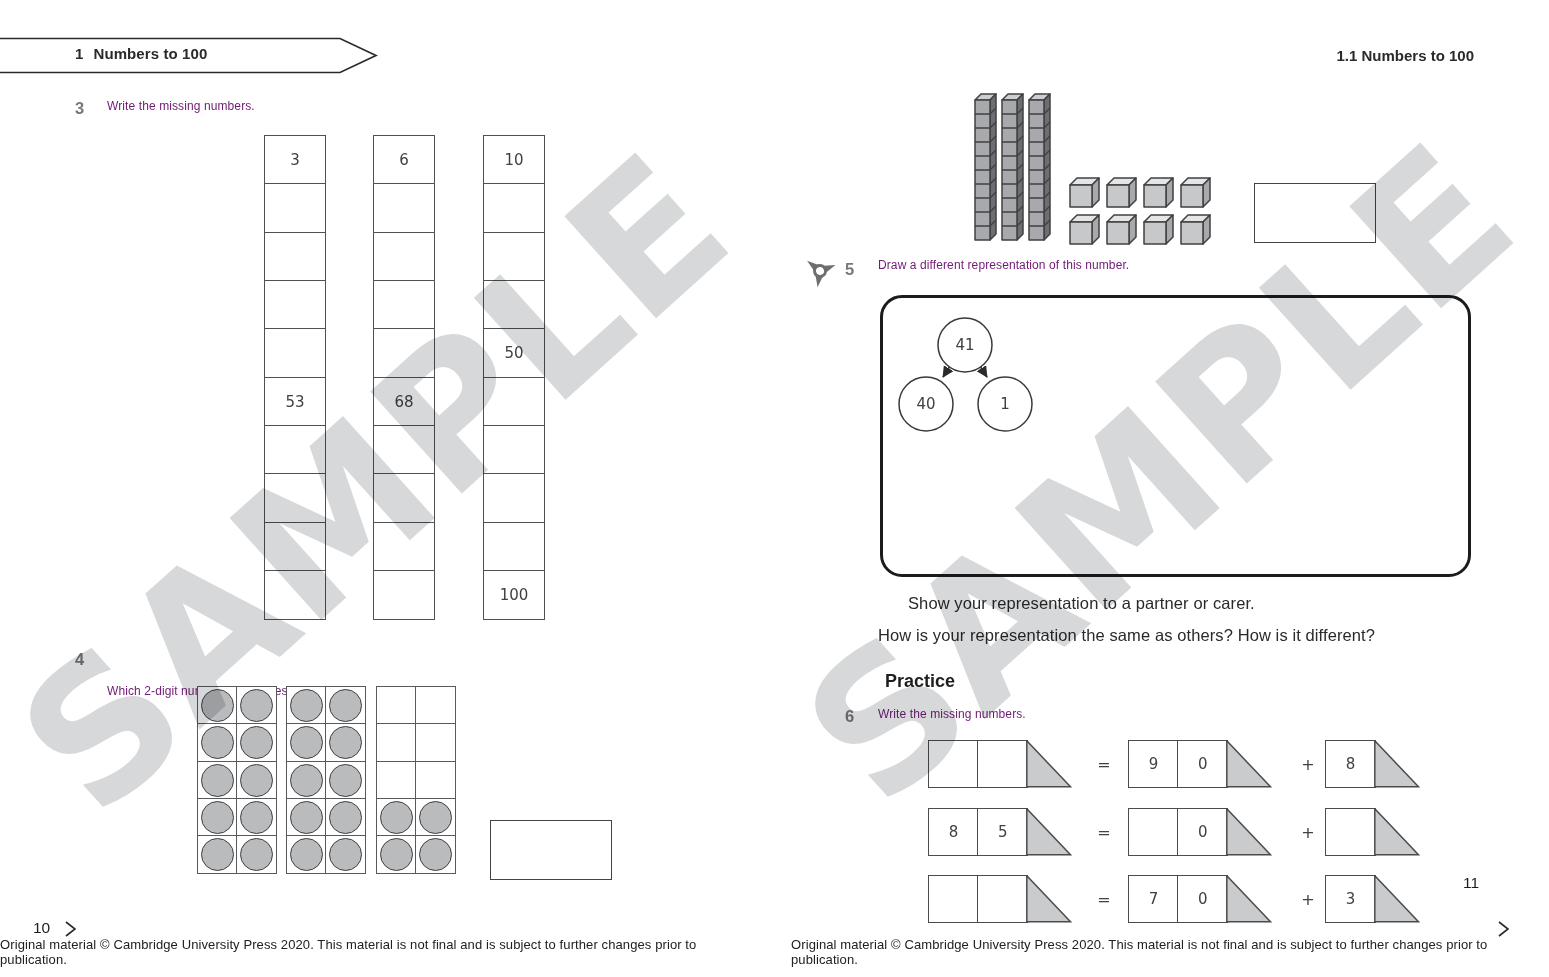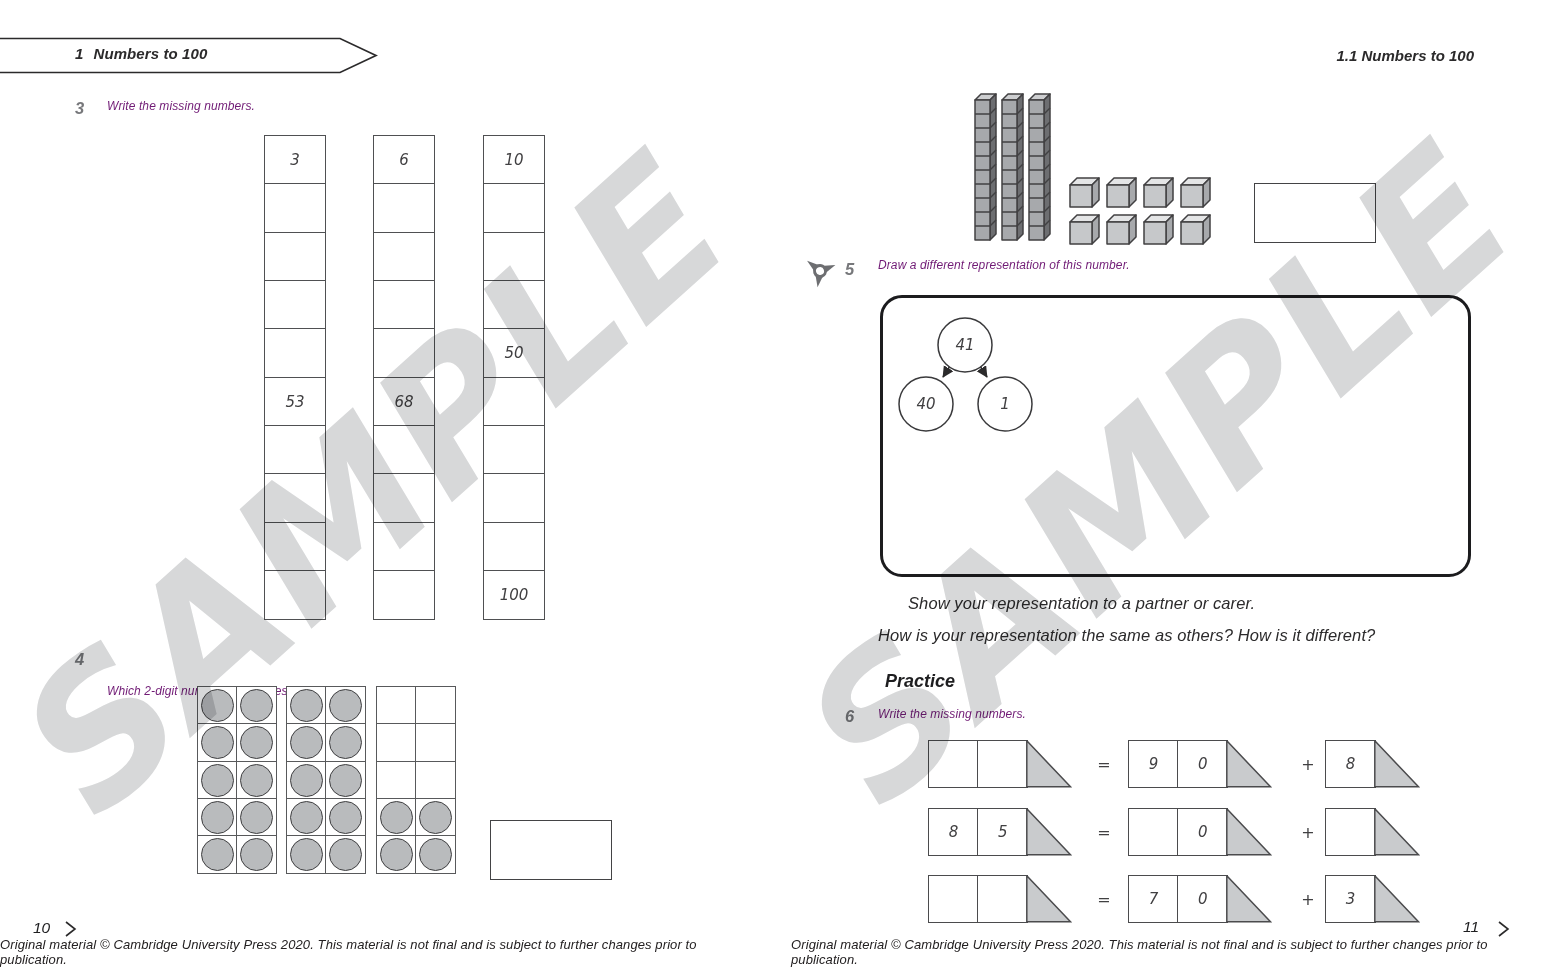--- a/index.html
+++ b/index.html
@@ -2,21 +2,20 @@
 <html><head>
 <meta charset="utf-8">
 <style>
   * { margin:0; padding:0; box-sizing:border-box; }
   html,body { background:#ffffff; }
   .canvas {
     position:relative; width:1549px; height:977px;
     background:#ffffff; overflow:hidden;
     font-family:"Liberation Sans", sans-serif;
     color:#2b2a2b;
-    font-style:italic;
   }
   .abs { position:absolute; }
 
   
   .watermark {
     position:absolute; width:940px; text-align:center;
     font-family:"DejaVu Sans", sans-serif;
     font-weight:bold; font-size:188px; letter-spacing:2px;
     color:#d7d8d9; mix-blend-mode:multiply;
     transform:rotate(-42deg); pointer-events:none; z-index:40;
@@ -516,21 +515,21 @@
     </div>
     <div class="eq-sym sym-plus">+</div>
     <div class="card card-c">
       <div class="card-cell">3</div>
       <svg class="card-tri" width="46" height="48">
           <polygon points="0.8,0.8 44.5,46.8 0.8,46.8" fill="#c9cbcd" stroke="#4b4b4d" stroke-width="1.5"></polygon>
         </svg>
     </div>
   </div>
 
-  <div class="abs page-num" style="left:1463px; top:918px;">11</div>
+  <div class="abs page-num" style="left:1463px; top:874px;">11</div>
   <svg class="abs" style="left:1497px; top:920px;" width="14" height="18">
     <polyline points="2,2 11,9 2,16" fill="none" stroke="#2b2a2b" stroke-width="1.6"></polyline>
   </svg>
   <div class="abs footer footer-right">Original material © Cambridge University Press 2020. This material is not final and is subject to further changes prior to publication.</div>
 
   <div class="watermark wm-left">SAMPLE</div>
   <div class="watermark wm-right">SAMPLE</div>
 
 </div>
 

